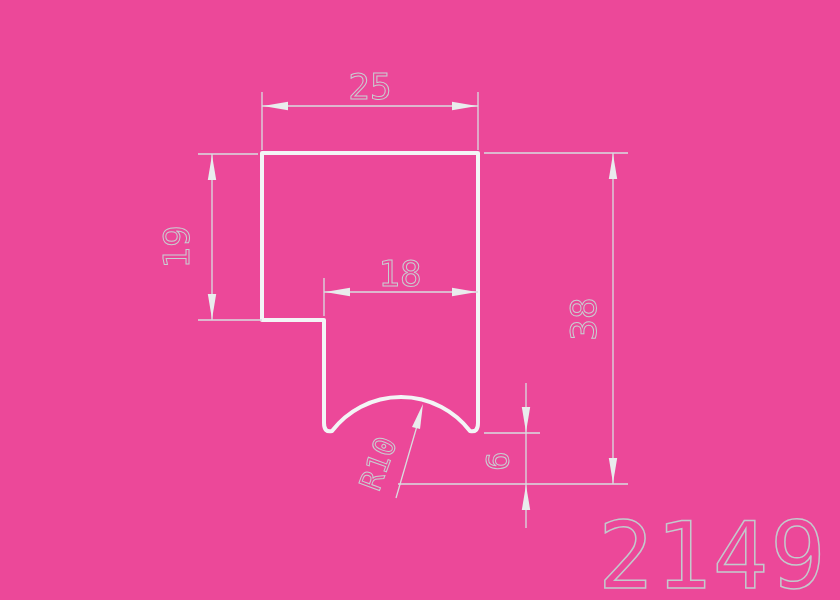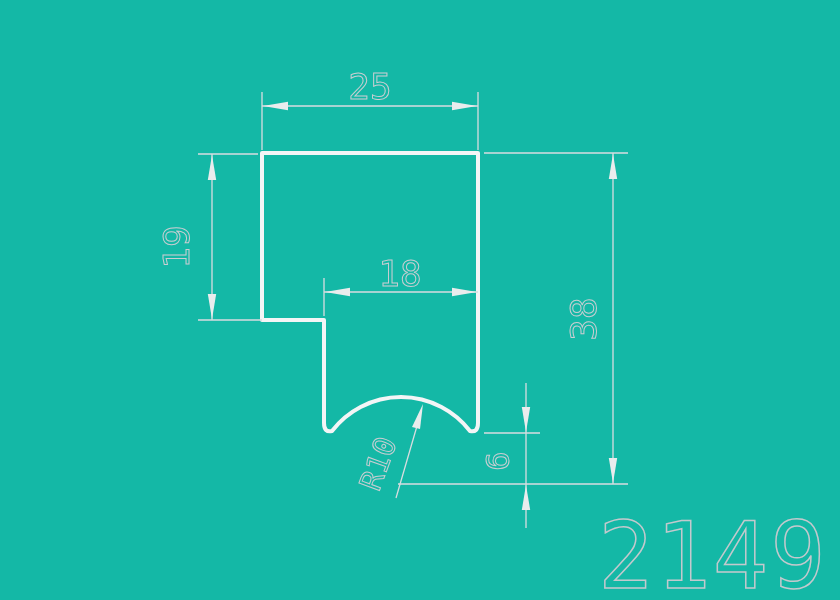--- a/index.html
+++ b/index.html
@@ -7,21 +7,21 @@
     padding: 0;
     width: 840px;
     height: 600px;
     background: #20242a;
     overflow: hidden;
   }
   .stage {
     position: relative;
     width: 840px;
     height: 600px;
-    background: #14b8a6;
+    background: #ec4899;
   }
   svg { display: block; }
   .profile {
     fill: none;
     stroke: #f3f5f6;
     stroke-width: 4;
     stroke-linejoin: round;
     stroke-linecap: round;
   }
   .dimline {

